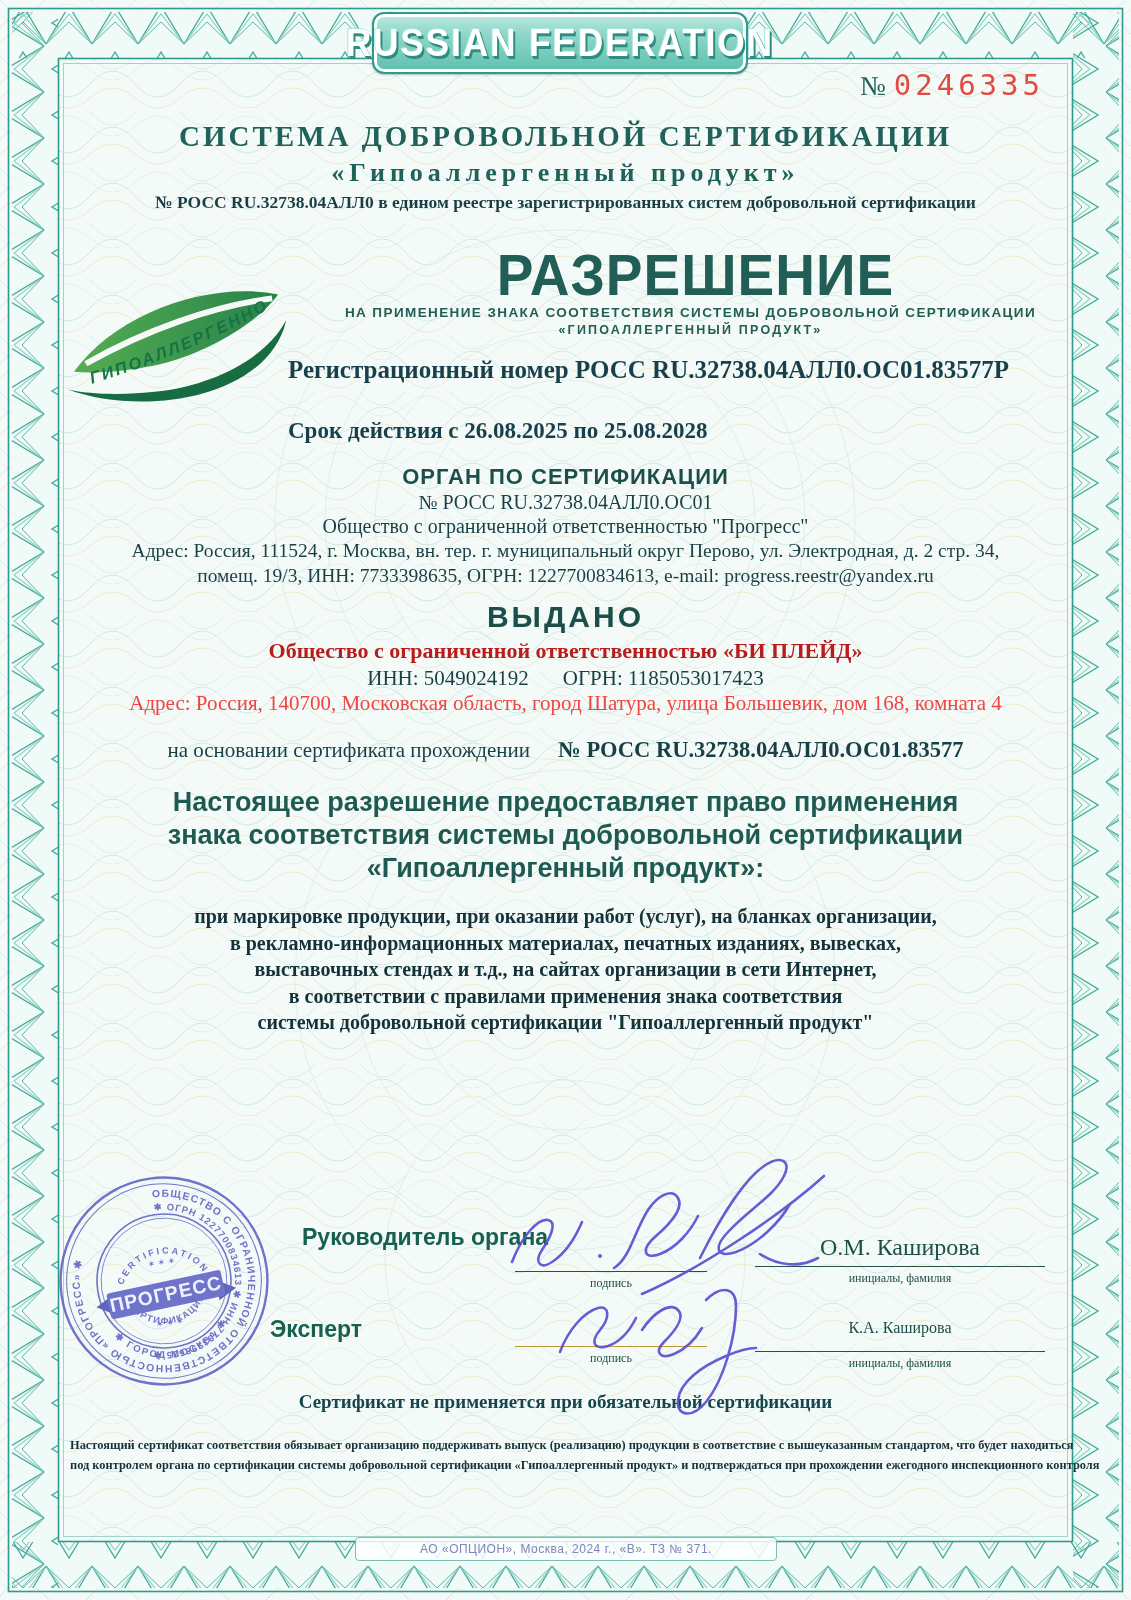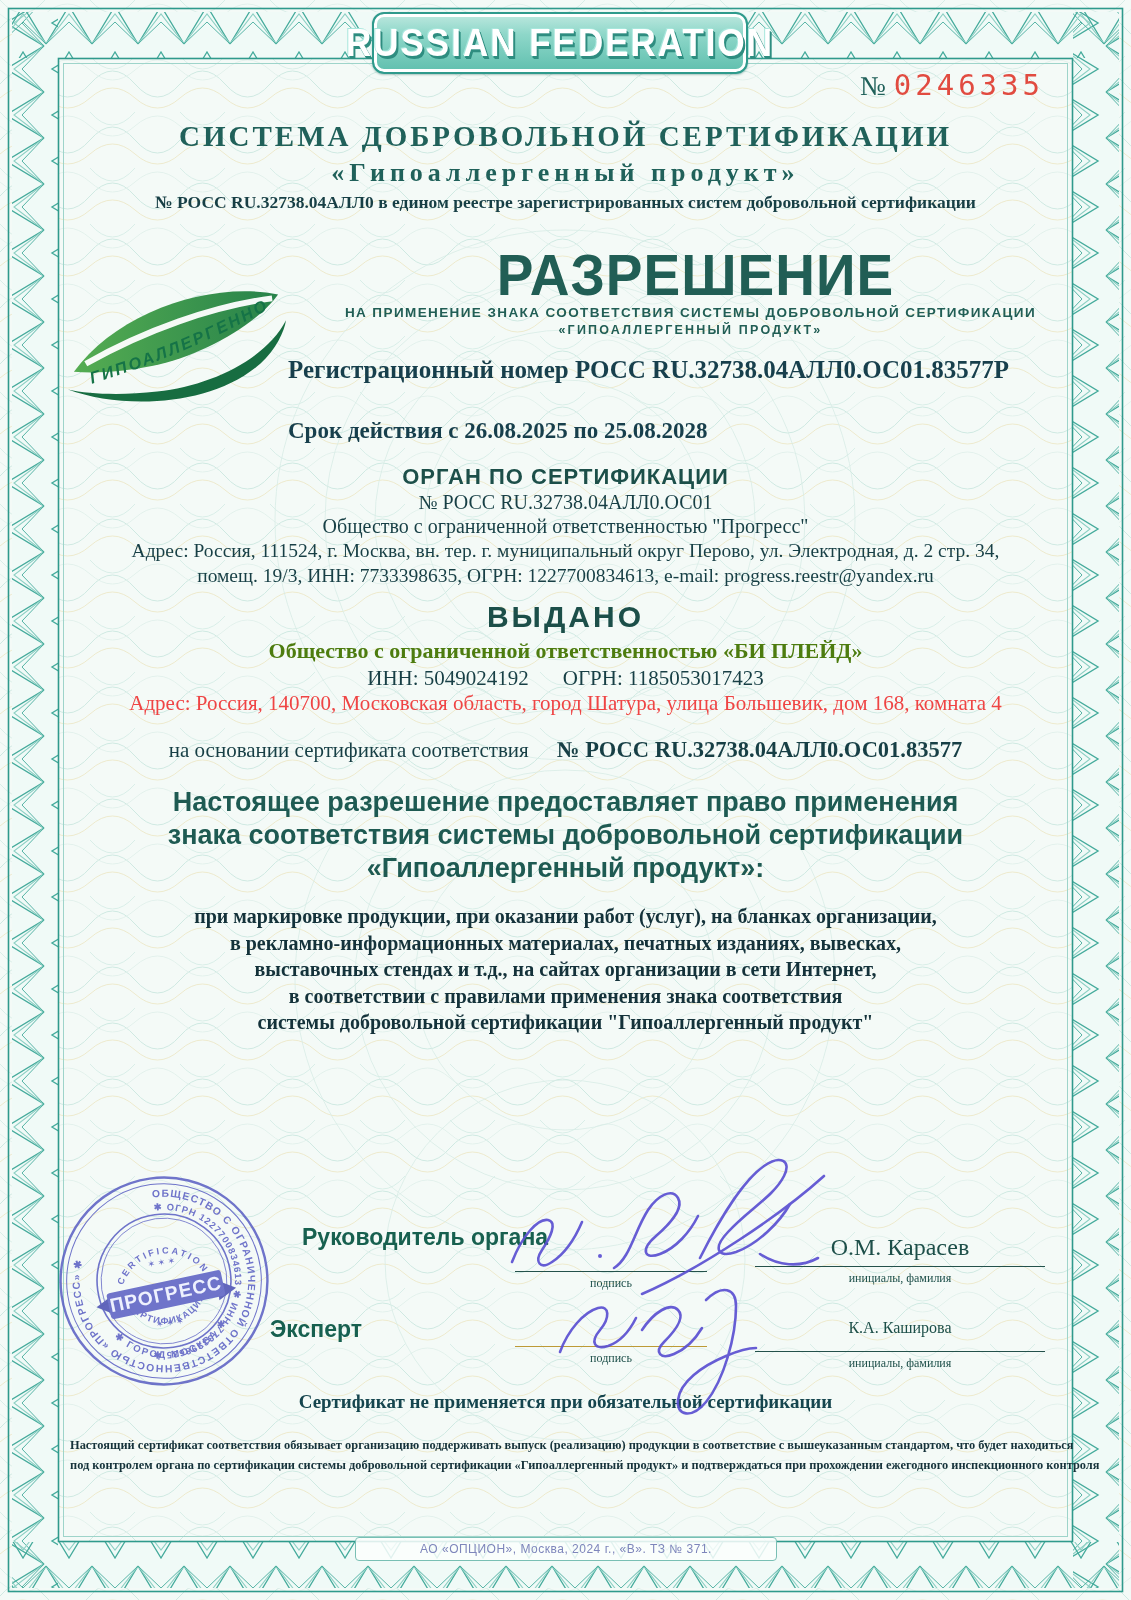--- a/index.html
+++ b/index.html
@@ -43,21 +43,21 @@
   .reg-number{left:288px;top:356px;font-weight:700;font-size:25px;color:#173f4c;z-index:4;white-space:nowrap;}
   .validity{left:288px;top:418px;font-weight:700;font-size:23px;color:#173f4c;z-index:4;white-space:nowrap;}
 
   .body-heading{left:70px;top:464px;width:991px;font-weight:800;font-size:22px;letter-spacing:1px;color:#1c4f49;z-index:4;}
   .body-number{left:70px;top:491px;width:991px;font-size:20px;color:#173f45;z-index:4;}
   .body-name{left:70px;top:515px;width:991px;font-size:20px;color:#173f45;z-index:4;}
   .body-addr1{left:70px;top:540px;width:991px;font-size:19.5px;color:#173f45;z-index:4;}
   .body-addr2{left:70px;top:565px;width:991px;font-size:19.5px;color:#173f45;z-index:4;}
 
   .issued-heading{left:70px;top:600px;width:991px;font-weight:800;font-size:30px;letter-spacing:3px;color:#1c4f49;z-index:4;}
-  .issued-company{left:70px;top:638px;width:991px;font-weight:700;font-size:22px;color:#4d7c0f;z-index:4;}
+  .issued-company{left:70px;top:638px;width:991px;font-weight:700;font-size:22px;color:#b91c1c;z-index:4;}
   .issued-ids{left:70px;top:666px;width:991px;font-size:21px;color:#173f45;z-index:4;}
   .issued-ids .gap{display:inline-block;width:34px;}
   .issued-addr{left:70px;top:691px;width:991px;font-size:21px;color:#ef4444;z-index:4;text-align:center;}
   .basis{left:70px;top:737px;width:991px;font-size:21px;color:#173f45;z-index:4;}
   .basis b{font-size:22.5px;margin-left:23px;}
 
   .grant{left:70px;top:786px;width:991px;font-weight:800;font-size:27px;line-height:33px;color:#1e5a52;z-index:4;}
   .usage{left:70px;top:903px;width:991px;font-weight:700;font-size:20px;line-height:26.5px;color:#14323a;z-index:4;}
 
   .role1{left:270px;top:1222px;width:260px;font-family:"Liberation Sans",sans-serif;font-weight:800;font-size:23px;line-height:30px;color:#17604f;z-index:6;margin-left:32px;}
@@ -195,21 +195,21 @@
   <div class="abs ctr body-addr1 serif">Адрес: Россия, 111524, г. Москва, вн. тер. г. муниципальный округ Перово, ул. Электродная, д. 2 стр. 34,</div>
   <div class="abs ctr body-addr2 serif">помещ. 19/3, ИНН: 7733398635, ОГРН: 1227700834613, e-mail: progress.reestr@yandex.ru</div>
 
   <div class="abs ctr issued-heading sans">ВЫДАНО</div>
   <div class="abs ctr issued-company serif">Общество с ограниченной ответственностью «БИ ПЛЕЙД»</div>
   <div class="abs ctr issued-ids serif">
     <span>ИНН: 5049024192</span><span class="gap"></span><span>ОГРН: 1185053017423</span>
   </div>
   <div class="abs ctr issued-addr serif">Адрес: Россия, 140700, Московская область, город Шатура, улица Большевик, дом 168, комната 4</div>
   <div class="abs ctr basis serif">
-    <span>на основании сертификата соответствия</span>
+    <span>на основании сертификата прохождении</span>
     <b>№ РОСС RU.32738.04АЛЛ0.ОС01.83577</b>
   </div>
 
   <div class="abs ctr grant sans">
     <div>Настоящее разрешение предоставляет право применения</div>
     <div>знака соответствия системы добровольной сертификации</div>
     <div>«Гипоаллергенный продукт»:</div>
   </div>
 
   <div class="abs ctr usage serif">
@@ -262,21 +262,21 @@
   <div class="abs role1">
     <div>Руководитель органа</div>
   </div>
   <div class="abs role2">Эксперт</div>
 
   <div class="abs sigline1"></div>
   <div class="abs siglabel s1 serif">подпись</div>
   <div class="abs sigline2"></div>
   <div class="abs siglabel s2 serif">подпись</div>
 
-  <div class="abs name1 serif">О.М. Карасев</div>
+  <div class="abs name1 serif">О.М. Каширова</div>
   <div class="abs nameline1"></div>
   <div class="abs siglabel namelabel1 serif">инициалы, фамилия</div>
 
   <div class="abs name2 serif">К.А. Каширова</div>
   <div class="abs nameline2"></div>
   <div class="abs siglabel namelabel2 serif">инициалы, фамилия</div>
 
   <svg class="layer" width="1131" height="1600" style="z-index:7">
     <g fill="none" stroke="#5b50d2" stroke-width="2.6" stroke-linecap="round" opacity="0.92">
       <path d="M512,1262 c10,-26 26,-44 36,-42 c10,2 2,18 -6,30 c-8,12 -2,20 10,12 c14,-9 24,-26 30,-40"></path>

